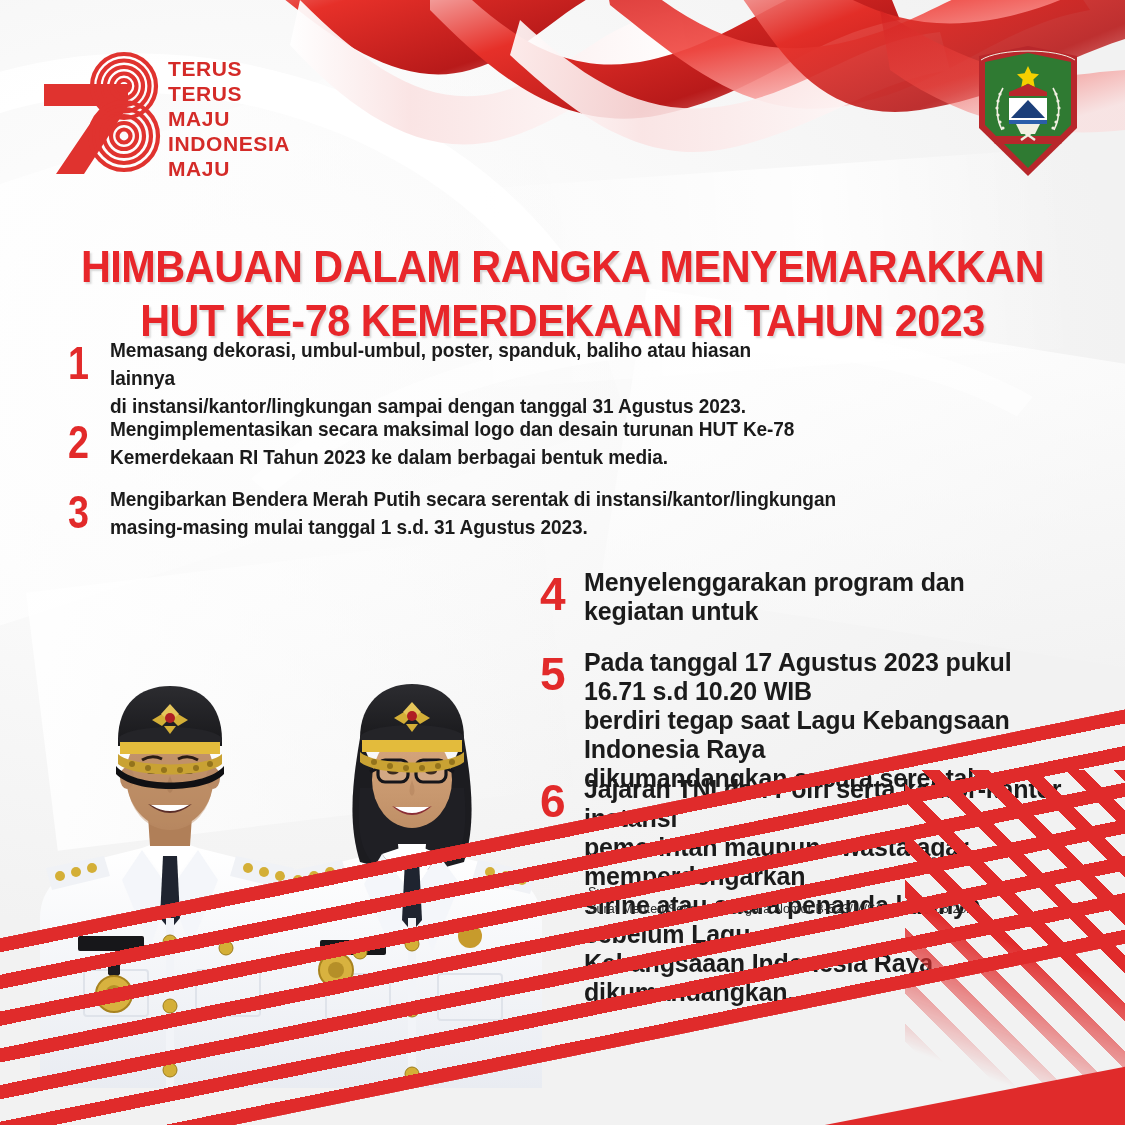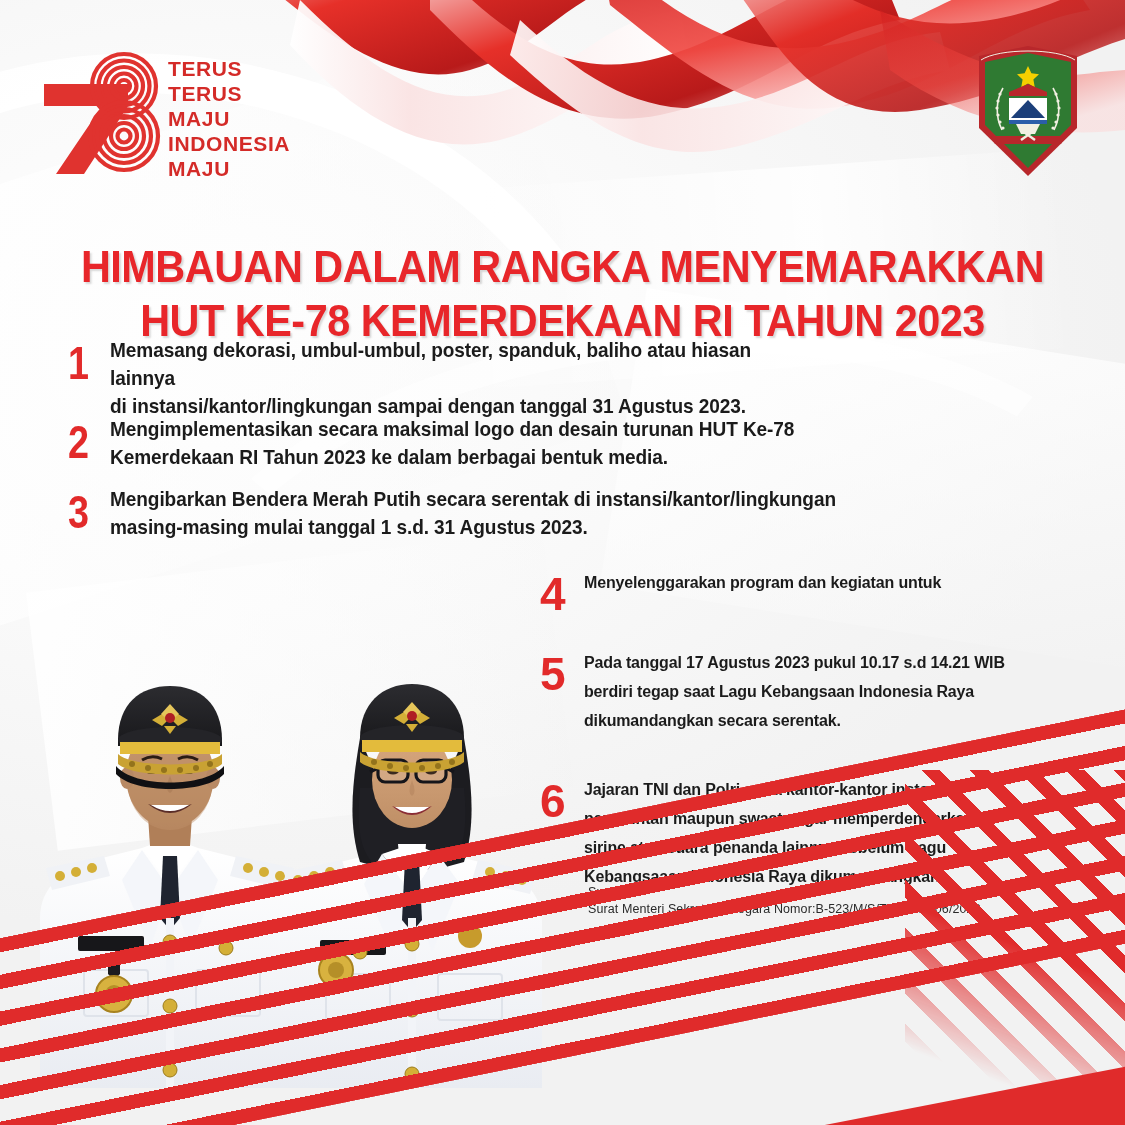--- a/index.html
+++ b/index.html
@@ -134,21 +134,21 @@
     text-align: left;
   }
   .txt { color: #1b1b1b; font-weight: 700; }
 
   
   .col-left .num { font-size: 46px; width: 42px; margin-top: 4px; transform: scaleX(0.82); transform-origin: left top; }
   .col-left .txt { font-size: 20.5px; line-height: 28px; transform: scaleX(0.93); transform-origin: left top; letter-spacing: -0.1px; }
 
   
   .col-right .num { font-size: 46px; width: 44px; margin-top: 3px; }
-  .col-right .txt { font-size: 16px; line-height: 29px; letter-spacing: -0.15px; }
+  .col-right .txt { font-size: 25px; line-height: 29px; letter-spacing: -0.15px; }
 
   #item1 { left: 68px; top: 336px; width: 800px; }
   #item2 { left: 68px; top: 415px; width: 790px; }
   #item3 { left: 68px; top: 485px; width: 830px; }
   #item4 { left: 540px; top: 568px; width: 520px; }
   #item5 { left: 540px; top: 648px; width: 540px; }
   #item6 { left: 540px; top: 775px; width: 540px; }
 
   .source {
     position: absolute; left: 588px; top: 884px;
@@ -296,21 +296,21 @@
   <div class="item col-right" id="item4">
     <div class="num">4</div>
     <div class="txt">
       <div>Menyelenggarakan program dan kegiatan untuk</div>
     </div>
   </div>
 
   <div class="item col-right" id="item5">
     <div class="num">5</div>
     <div class="txt">
-      <div>Pada tanggal 17 Agustus 2023 pukul 10.17 s.d 14.21 WIB</div>
+      <div>Pada tanggal 17 Agustus 2023 pukul 16.71 s.d 10.20 WIB</div>
       <div>berdiri tegap saat Lagu Kebangsaan Indonesia Raya</div>
       <div>dikumandangkan secara serentak.</div>
     </div>
   </div>
 
   <div class="item col-right" id="item6">
     <div class="num">6</div>
     <div class="txt">
       <div>Jajaran TNI dan Polri serta kantor-kantor instansi</div>
       <div>pemerintah maupun swasta agar memperdengarkan</div>

